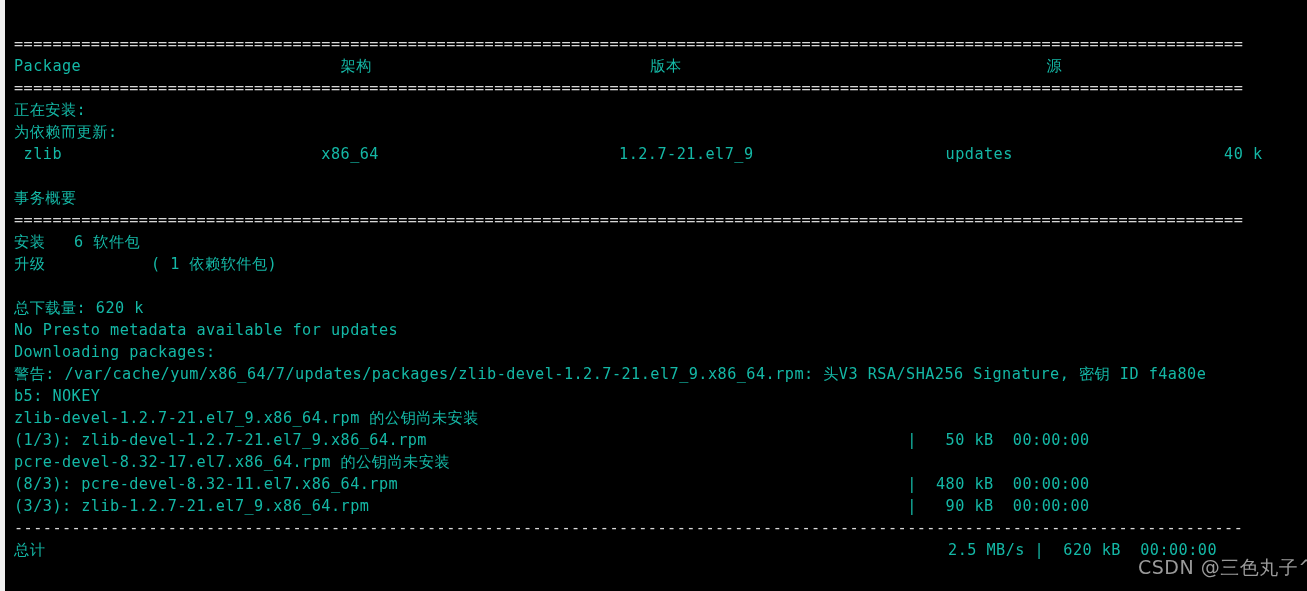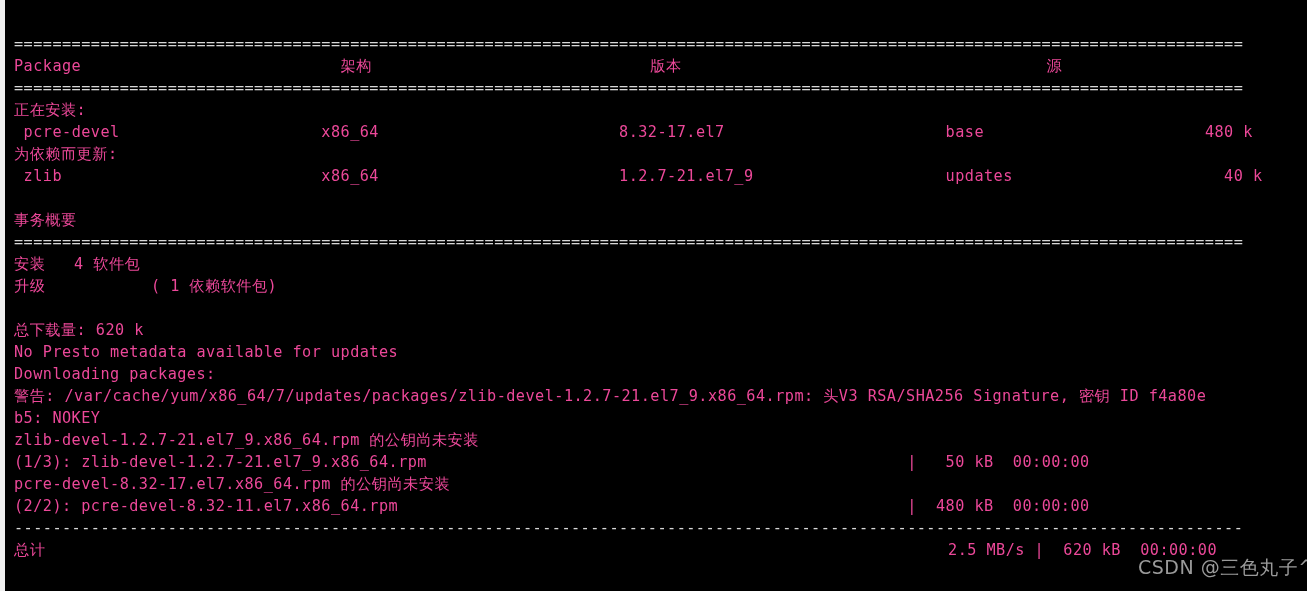--- a/index.html
+++ b/index.html
@@ -24,21 +24,21 @@
     border-left: 5px solid #f0f0f0;
     padding-left: 9px;
     padding-top: 11px;
   }
   .line {
     height: 22px;
     line-height: 22px;
     font-size: 15.2px;
     letter-spacing: 0.46px;
     white-space: pre;
-    color: #ec4899;
+    color: #14b8a6;
     font-family: "DejaVu Sans Mono", "Liberation Mono", monospace;
   }
   .line.blank {
     color: transparent;
   }
   .rule {
     color: #d8d8d8;
   }
   .watermark {
     position: absolute;
@@ -60,34 +60,33 @@
   <div class="line blank"> </div>
 
   <div class="line rule">================================================================================================================================</div>
 
   <div class="line"><span>Package</span><span>                           </span><span>架构</span><span>                             </span><span>版本</span><span>                                      </span><span>源</span><span>                            </span></div>
 
   <div class="line rule">================================================================================================================================</div>
 
   <div class="line">正在安装:</div>
 
-  <div class="line"> <span>pcre-devel</span><span>                     </span><span>x86_64</span><span>                         </span><span>8.32-17.el7</span><span>                       </span><span>base</span><span>                       </span><span>480 k</span></div>
 
 
   <div class="line">为依赖而更新:</div>
 
   <div class="line"> <span>zlib</span><span>                           </span><span>x86_64</span><span>                         </span><span>1.2.7-21.el7_9</span><span>                    </span><span>updates</span><span>                      </span><span>40 k</span></div>
 
   <div class="line blank"> </div>
 
   <div class="line">事务概要</div>
 
   <div class="line rule">================================================================================================================================</div>
 
-  <div class="line"><span>安装</span><span>   </span><span>4 软件包</span></div>
+  <div class="line"><span>安装</span><span>   </span><span>6 软件包</span></div>
 
   <div class="line"><span>升级</span><span>           </span><span>( 1 依赖软件包)</span></div>
 
   <div class="line blank"> </div>
 
   <div class="line"><span>总下载量:</span><span> </span><span>620 k</span></div>
 
   <div class="line">No Presto metadata available for updates</div>
 
   <div class="line">Downloading packages:</div>
@@ -95,22 +94,23 @@
   <div class="line">警告: /var/cache/yum/x86_64/7/updates/packages/zlib-devel-1.2.7-21.el7_9.x86_64.rpm: 头V3 RSA/SHA256 Signature, 密钥 ID f4a80e</div>
 
   <div class="line">b5: NOKEY</div>
 
   <div class="line">zlib-devel-1.2.7-21.el7_9.x86_64.rpm 的公钥尚未安装</div>
 
   <div class="line"><span>(1/3):</span><span> </span><span>zlib-devel-1.2.7-21.el7_9.x86_64.rpm</span><span>                                                  </span><span>|</span><span>   </span><span>50 kB</span><span>  </span><span>00:00:00</span></div>
 
   <div class="line">pcre-devel-8.32-17.el7.x86_64.rpm 的公钥尚未安装</div>
 
-  <div class="line"><span>(2/2):</span><span> </span><span>pcre-devel-8.32-11.el7.x86_64.rpm</span><span>                                                     </span><span>|</span><span>  </span><span>480 kB</span><span>  </span><span>00:00:00</span></div>
+  <div class="line"><span>(8/3):</span><span> </span><span>pcre-devel-8.32-11.el7.x86_64.rpm</span><span>                                                     </span><span>|</span><span>  </span><span>480 kB</span><span>  </span><span>00:00:00</span></div>
 
+  <div class="line"><span>(3/3):</span><span> </span><span>zlib-1.2.7-21.el7_9.x86_64.rpm</span><span>                                                        </span><span>|</span><span>   </span><span>90 kB</span><span>  </span><span>00:00:00</span></div>
 
   <div class="line rule">--------------------------------------------------------------------------------------------------------------------------------</div>
 
   <div class="line"><span>总计</span><span>                                                                                              </span><span>2.5 MB/s</span><span> </span><span>|</span><span>  </span><span>620 kB</span><span>  </span><span>00:00:00</span></div>
 
   <div class="watermark">CSDN @三色丸子^</div>
 
 </div>
 
 </body></html>

